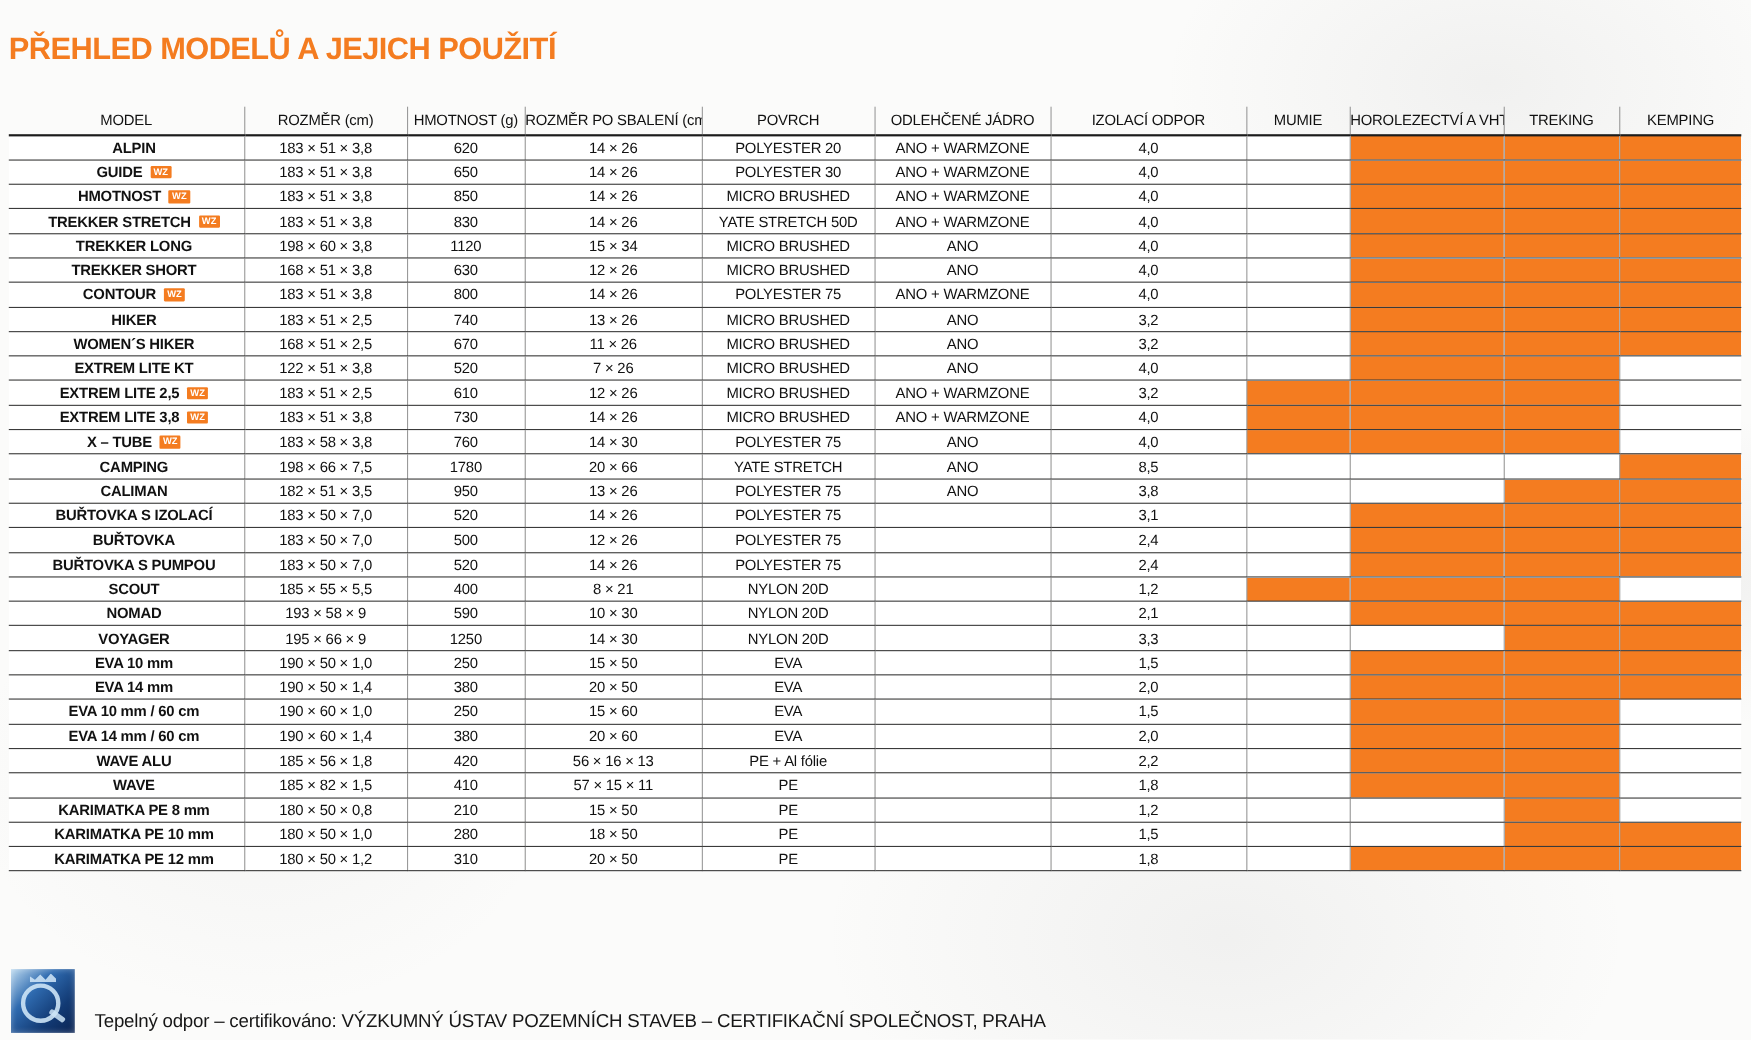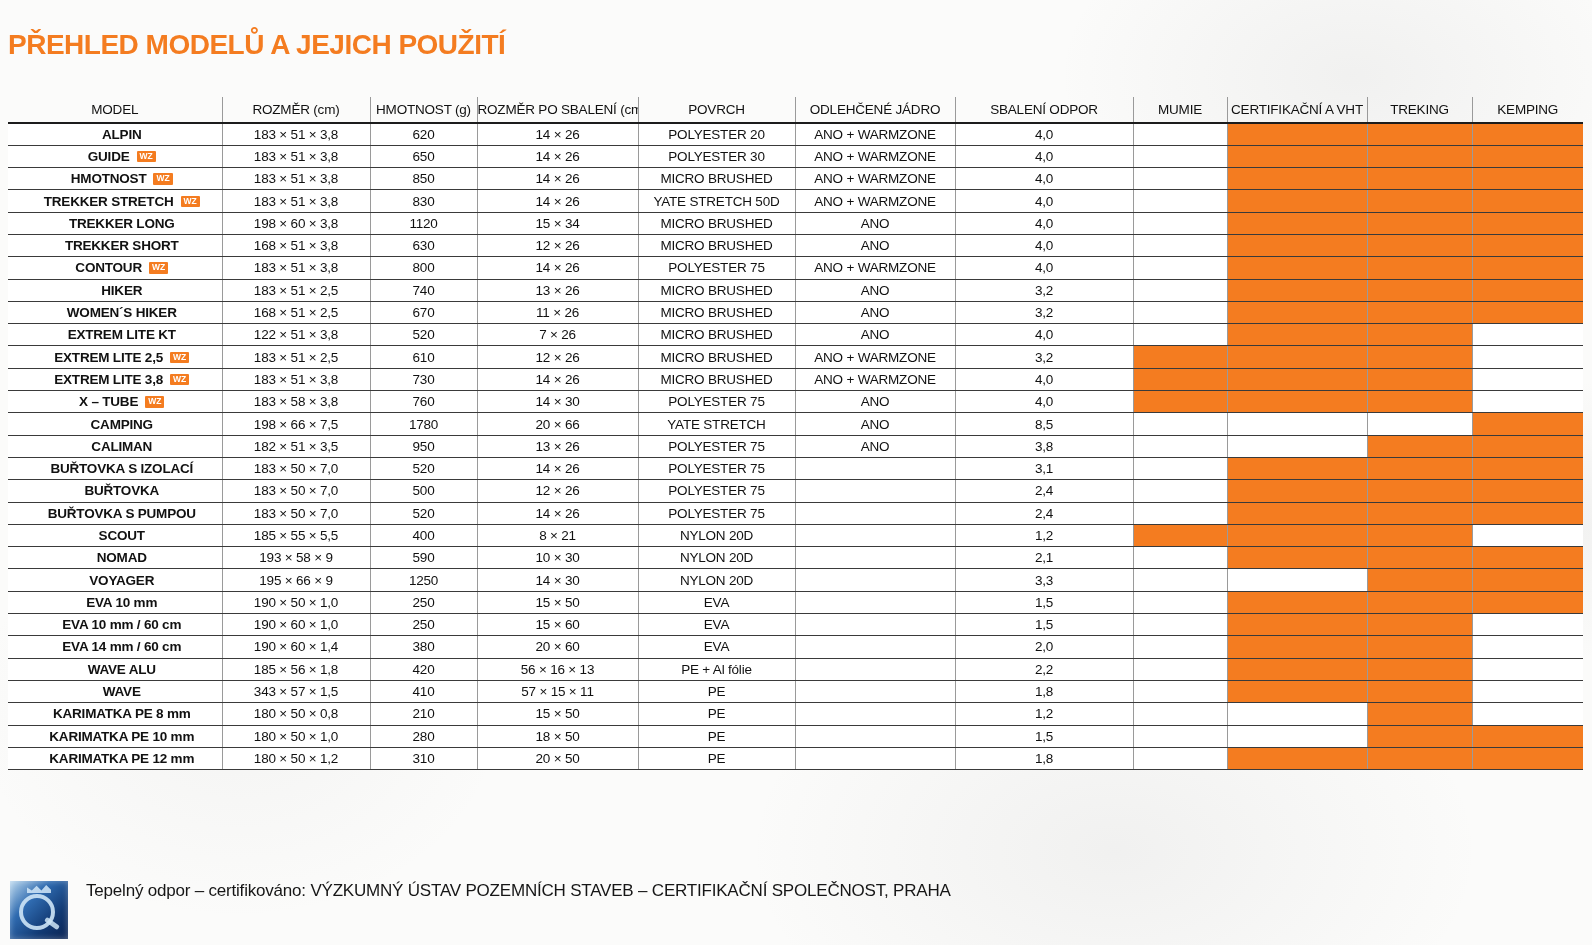--- a/index.html
+++ b/index.html
@@ -54,21 +54,21 @@
     text-align:left; padding-left:14px; font-weight:bold; font-size:13.5px;
   }
   td.mark.on { background:var(--accent); }
   .wz {
     display:inline-block; margin-left:7px; padding:1px 3px 2px 3px;
     background:var(--accent); color:#fff; font-size:8.5px; font-weight:bold;
     line-height:1; border-radius:1px; vertical-align:2px; letter-spacing:0;
   }
   .footer {
     position:absolute; left:10px; top:881px;
-    display:flex; align-items:flex-start; gap:18px;
+    display:flex; align-items:flex-end; gap:18px;
   }
   .cert-logo {
     width:58px; height:58px; position:relative; flex:none;
     background:linear-gradient(135deg,#bcd9ef 0%,#2f6bb0 35%,#123a74 70%,#0a2352 100%);
     box-shadow:inset 0 0 6px rgba(255,255,255,0.35);
   }
   .cert-logo .ring {
     position:absolute; left:9px; top:13px; width:36px; height:36px;
     border:4px solid rgba(205,228,246,0.9); border-radius:50%;
   }
@@ -105,23 +105,23 @@
       <col style="width: 111px;">
     </colgroup>
   <thead>
     <tr id="head-row">
         <th>MODEL</th>
         <th>ROZMĚR (cm)</th>
         <th>HMOTNOST (g)</th>
         <th>ROZMĚR PO SBALENÍ (cm)</th>
         <th>POVRCH</th>
         <th>ODLEHČENÉ JÁDRO</th>
-        <th>SBALENÍ ODPOR</th>
+        <th>IZOLACÍ ODPOR</th>
         <th>MUMIE</th>
-        <th>CERTIFIKAČNÍ A VHT</th>
+        <th>HOROLEZECTVÍ A VHT</th>
         <th>TREKING</th>
         <th>KEMPING</th>
       </tr>
   </thead>
   <tbody id="body-rows">
       <tr>
         <td class="model"><span>ALPIN</span></td>
         <td>183 × 51 × 3,8</td>
         <td>620</td>
         <td>14 × 26</td>
@@ -400,20 +400,33 @@
         <td>15 × 50</td>
         <td>EVA</td>
         <td></td>
         <td>1,5</td>
         <td class="mark"></td>
         <td class="mark on"></td>
         <td class="mark on"></td>
         <td class="mark on"></td>
       </tr>
       <tr>
+        <td class="model"><span>EVA 14 mm</span></td>
+        <td>190 × 50 × 1,4</td>
+        <td>380</td>
+        <td>20 × 50</td>
+        <td>EVA</td>
+        <td></td>
+        <td>2,0</td>
+        <td class="mark"></td>
+        <td class="mark on"></td>
+        <td class="mark on"></td>
+        <td class="mark on"></td>
+      </tr>
+      <tr>
         <td class="model"><span>EVA 10 mm / 60 cm</span></td>
         <td>190 × 60 × 1,0</td>
         <td>250</td>
         <td>15 × 60</td>
         <td>EVA</td>
         <td></td>
         <td>1,5</td>
         <td class="mark"></td>
         <td class="mark on"></td>
         <td class="mark on"></td>
@@ -440,21 +453,21 @@
         <td>PE + Al fólie</td>
         <td></td>
         <td>2,2</td>
         <td class="mark"></td>
         <td class="mark on"></td>
         <td class="mark on"></td>
         <td class="mark"></td>
       </tr>
       <tr>
         <td class="model"><span>WAVE</span></td>
-        <td>343 × 57 × 1,5</td>
+        <td>185 × 82 × 1,5</td>
         <td>410</td>
         <td>57 × 15 × 11</td>
         <td>PE</td>
         <td></td>
         <td>1,8</td>
         <td class="mark"></td>
         <td class="mark on"></td>
         <td class="mark on"></td>
         <td class="mark"></td>
       </tr>

